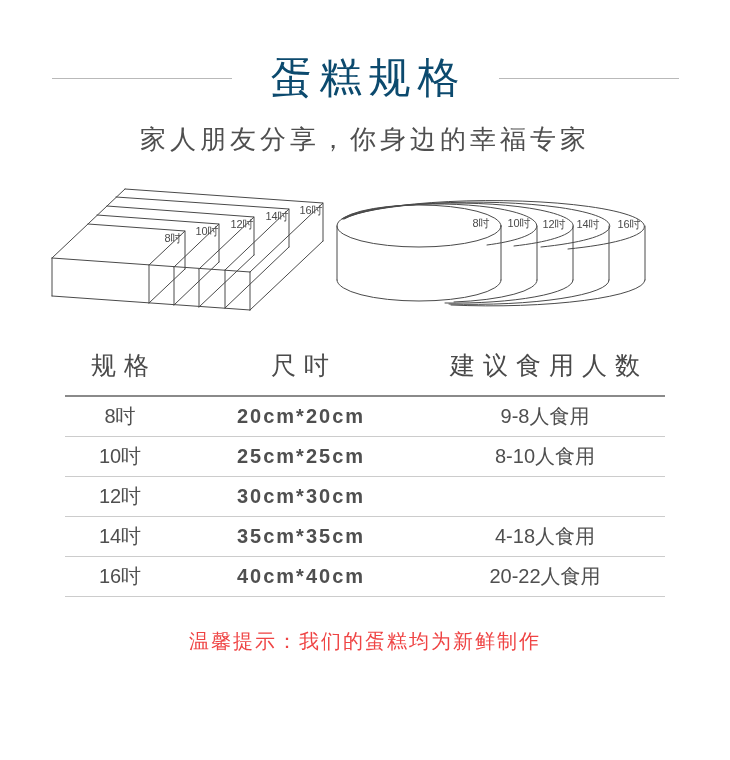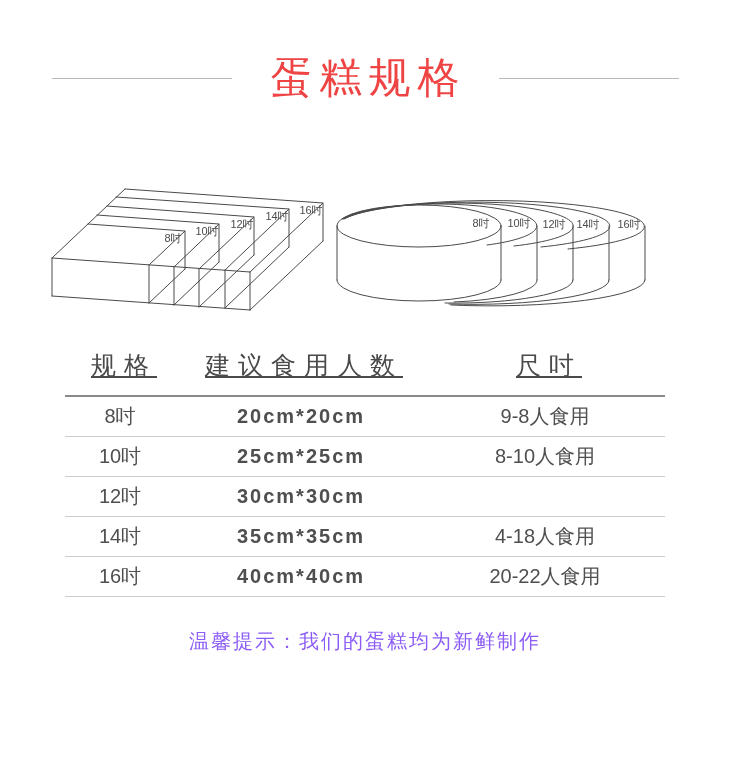--- a/index.html
+++ b/index.html
@@ -11,21 +11,21 @@
   .page{position:absolute;inset:0;background:#ffffff;}
 
   
   .title-row{
     position:absolute;top:48px;left:0;width:730px;height:60px;
     display:flex;align-items:center;justify-content:center;gap:20px;
   }
   .title-divider{width:180px;height:0;border-top:1px solid #b9b9b9;}
   .page-title{
     margin:12px;font-size:42px;font-weight:500;letter-spacing:7px;
-    color:#ef4444;white-space:nowrap;text-indent:7px;font-family:Liberation Serif, serif;
+    color:#0c4a6e;white-space:nowrap;text-indent:7px;font-family:Liberation Serif, serif;
   }
   .page-subtitle{
     position:absolute;top:122px;left:0;width:730px;
     text-align:center;font-size:26px;letter-spacing:4px;color:#4f4f4f;
     white-space:nowrap;
   }
 
   
   .diagram{position:absolute;}
   .diagram path, .diagram ellipse, .diagram line{
@@ -35,43 +35,44 @@
     fill:#4a4a4a;font-size:11px;font-family:"Liberation Sans","DejaVu Sans",sans-serif;
     text-anchor:middle;stroke:none;
   }
   #square-diagram{left:38px;top:170px;}
   #round-diagram{left:332px;top:180px;}
 
   
   .spec-table{position:absolute;left:65px;top:335px;width:600px;}
   .t-row{display:grid;grid-template-columns:110px 250px 240px;align-items:center;}
   .t-head{height:60px;border-bottom:2px solid #8a8a8a;}
-  .t-head .cell{font-size:25px;letter-spacing:8px;color:#4a4a4a;text-indent:8px;text-decoration:underline;}
+  .t-head .cell{font-size:25px;letter-spacing:8px;color:#4a4a4a;text-indent:8px;}
   .t-data{height:39px;border-bottom:1px solid #cccccc;}
   .t-data .cell{font-size:20px;color:#4f4f4f;}
   .cell{text-align:center;white-space:nowrap;}
   .cell.size{letter-spacing:2px;text-indent:2px;font-weight:bold;}
 
   
   .notice{
     position:absolute;top:622px;left:0;width:730px;
     text-align:center;font-size:20px;line-height:38px;
-    letter-spacing:2px;color:#8b5cf6;
+    letter-spacing:2px;color:#ef4444;
   }
 </style>
 </head>
 <body>
 
 <div class="page">
 
   <div class="title-row">
     <span class="title-divider"></span>
     <h1 class="page-title">蛋糕规格</h1>
     <span class="title-divider"></span>
   </div>
+  <div class="page-subtitle">家人朋友分享，你身边的幸福专家</div>
 
   <svg id="square-diagram" class="diagram" width="300" height="160" viewBox="0 0 300 160">
     <path d="M14 88 L14 126 M14 88 L87 19 M14 126 L212 140 M14 88 L212 102"></path>
     <path d="M111 95 L147 61 L50 54 M111 95 L111 133 M147 61 L147 99 M111 133 L147 99"></path>
     <path d="M136 97 L181 54 L59 45 M136 97 L136 135 M181 54 L181 92 M136 135 L181 92"></path>
     <path d="M161 99 L216 47 L69 36 M161 99 L161 137 M216 47 L216 85 M161 137 L216 85"></path>
     <path d="M187 100 L251 39 L78 27 M187 100 L187 138 M251 39 L251 77 M187 138 L251 77"></path>
     <path d="M212 102 L285 33 L87 19 M212 102 L212 140 M285 33 L285 71 M212 140 L285 71"></path>
     <text x="135" y="72">8吋</text>
     <text x="169" y="65">10吋</text>
@@ -90,22 +91,22 @@
     <text x="149" y="47">8吋</text>
     <text x="187" y="47">10吋</text>
     <text x="222" y="48">12吋</text>
     <text x="256" y="48">14吋</text>
     <text x="297" y="48">16吋</text>
   </svg>
 
   <div class="spec-table">
     <div class="t-row t-head">
       <div class="cell">规格</div>
+      <div class="cell">尺吋</div>
       <div class="cell">建议食用人数</div>
-      <div class="cell">尺吋</div>
     </div>
     <div class="t-row t-data">
       <div class="cell spec">8吋</div>
       <div class="cell size">20cm*20cm</div>
       <div class="cell servings">9-8人食用</div>
     </div>
     <div class="t-row t-data">
       <div class="cell spec">10吋</div>
       <div class="cell size">25cm*25cm</div>
       <div class="cell servings">8-10人食用</div>

